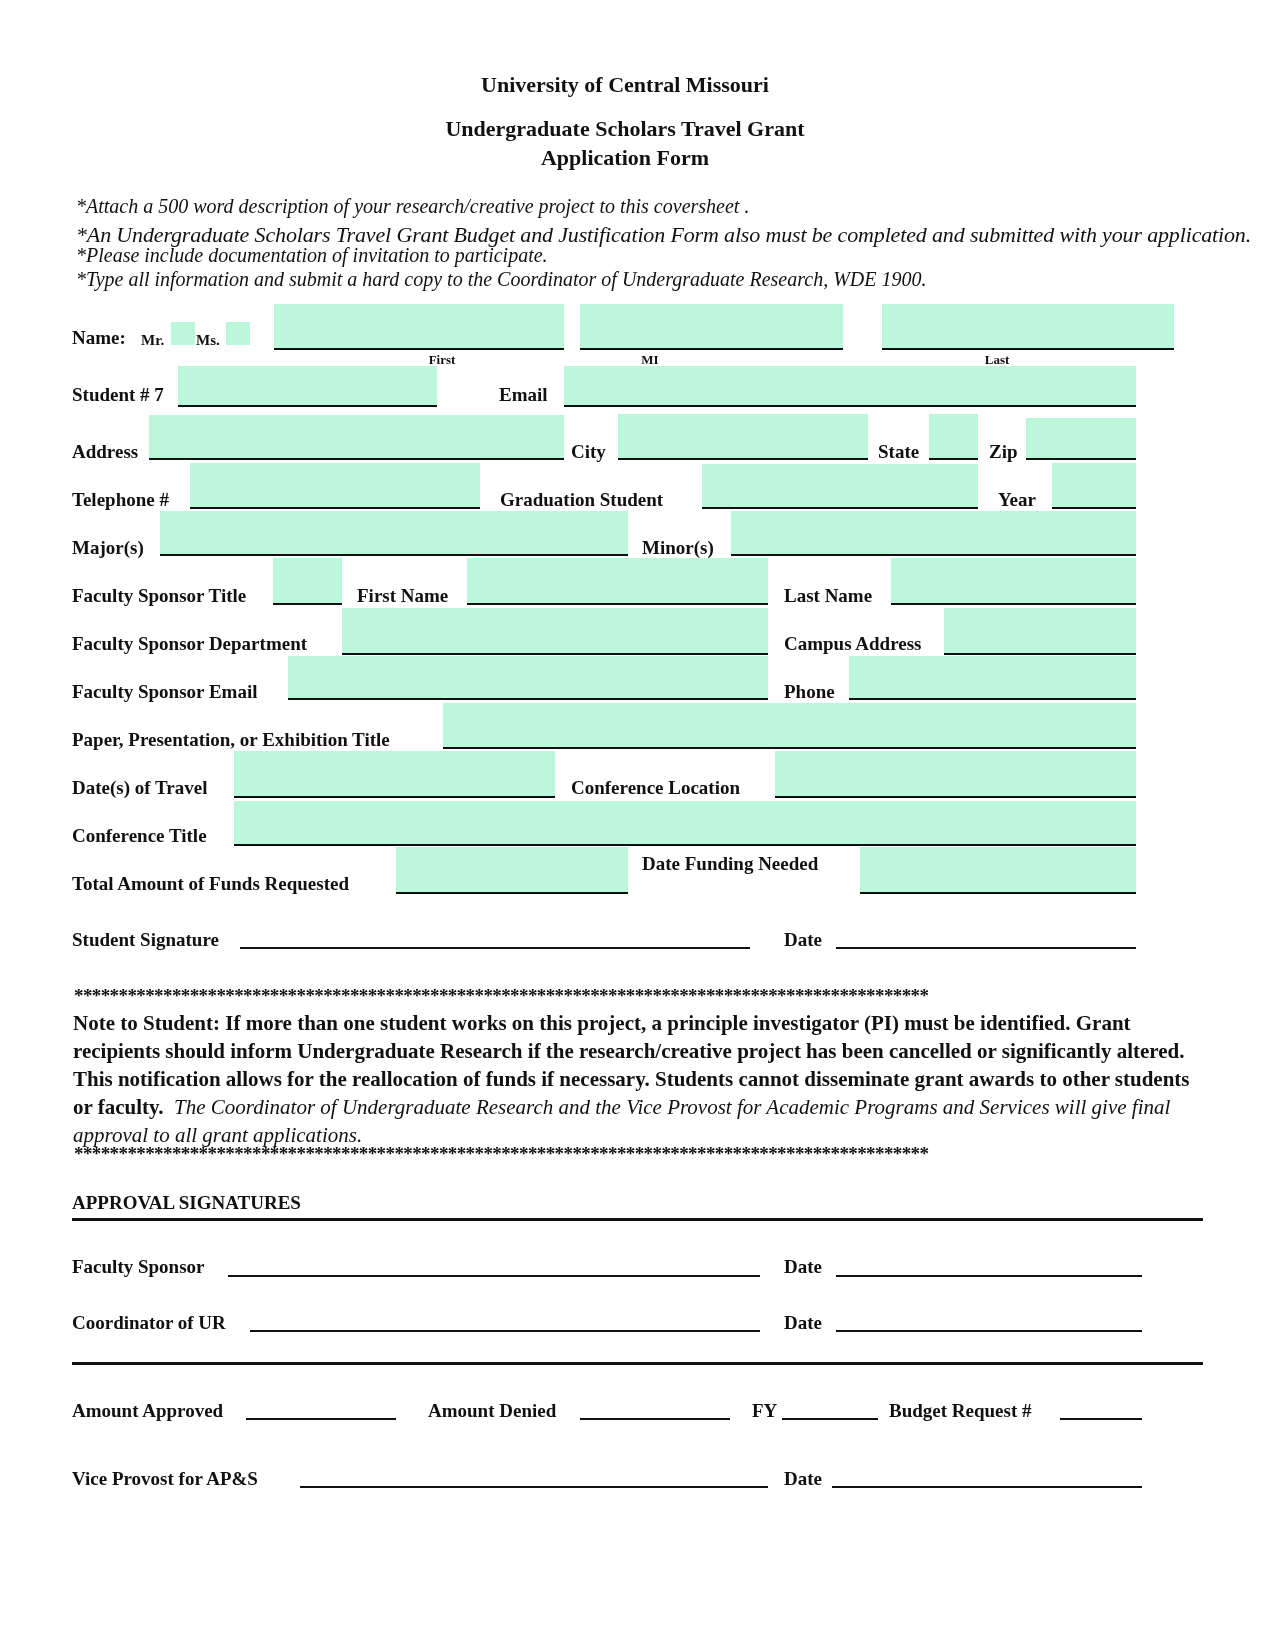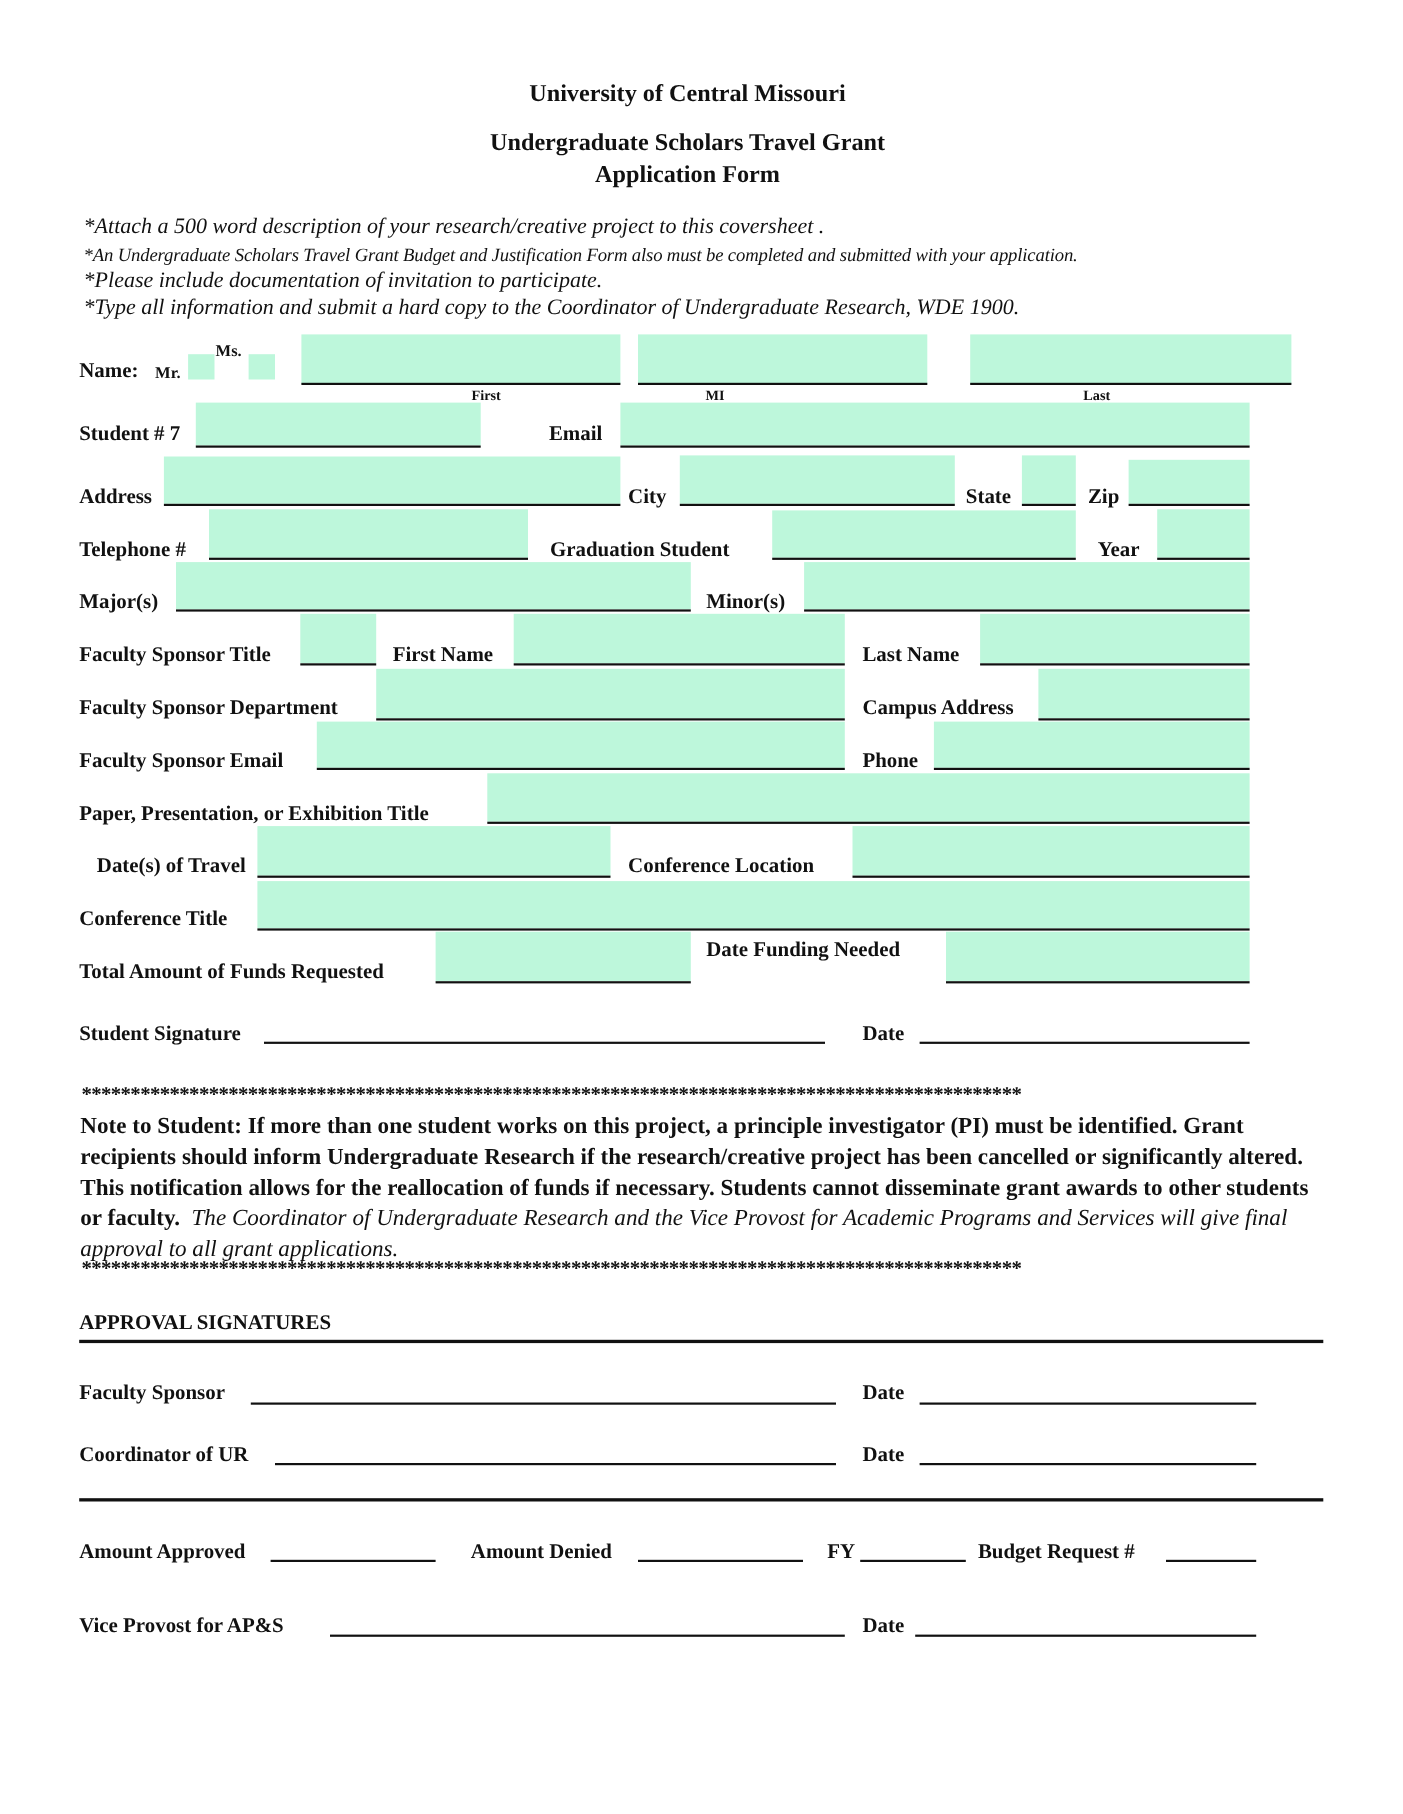--- a/index.html
+++ b/index.html
@@ -1,21 +1,21 @@
 <!DOCTYPE html>
 <html><head>
 <meta charset="utf-8">
 <style>
   html, body { margin: 0; padding: 0; background: #ffffff; }
   body { width: 1275px; height: 1649px; position: relative; overflow: hidden;
          font-family: "Liberation Serif", "DejaVu Serif", serif; color: #111; }
   .abs { position: absolute; }
   .title { left: 0; width: 1250px; text-align: center; font-weight: bold; font-size: 22px; }
   .note { left: 76px; font-style: italic; font-size: 20px; white-space: nowrap; }
-  .note.small { font-size: 17px; letter-spacing: -0.15px; }
+  .note.small { font-size: 22px; letter-spacing: -0.15px; }
   .lbl { font-weight: bold; font-size: 19px; white-space: nowrap; }
   .lbl.sm { font-size: 15px; }
   .sub { font-weight: bold; font-size: 13px; white-space: nowrap; text-align: center; }
   .line { border-bottom: 2px solid #111; height: 0; }
   .fld { background: #bdf7db; border: none; outline: none; padding: 0; margin: 0;
          font-family: "Liberation Serif", serif; font-size: 17px; }
   .stars { left: 74px; font-weight: bold; font-size: 19px; white-space: nowrap; letter-spacing: -0.6px; overflow: hidden; width: 1130px; }
   .para { left: 73px; width: 1140px; font-weight: bold; font-size: 21px; line-height: 28px; }
   .para i { font-weight: normal; }
   .rule { background: #111; height: 3px; left: 72px; width: 1131px; }
@@ -28,21 +28,21 @@
 <div class="abs title" style="top:145px;">Application Form</div>
 
 <div class="abs note" style="top:195px;">*Attach a 500 word description of your research/creative project to this coversheet .</div>
 <div class="abs note small" style="top:222px;">*An Undergraduate Scholars Travel Grant Budget and Justification Form also must be completed and submitted with your application.</div>
 <div class="abs note" style="top:244px;">*Please include documentation of invitation to participate.</div>
 <div class="abs note" style="top:268px;">*Type all information and submit a hard copy to the Coordinator of Undergraduate Research, WDE 1900.</div>
 
 <div class="abs lbl" style="left:72px;top:327px;">Name:</div>
 <div class="abs lbl sm" style="left:141px;top:332px;">Mr.</div>
 <input class="abs fld" style="left: 171px; top: 322px; width: 24px; height: 23px;" value="">
-<div class="abs lbl sm" style="left:196px;top:312px;">Ms.</div>
+<div class="abs lbl sm" style="left:196px;top:332px;">Ms.</div>
 <input class="abs fld" style="left: 226px; top: 322px; width: 24px; height: 23px;" value="">
 <input class="abs fld" style="left: 274px; top: 304px; width: 290px; height: 45px;" value="">
 <div class="abs line" style="left:274px;top:348px;width:290px;"></div>
 <div class="abs sub" style="left:274px;top:352px;width:336px;">First</div>
 <input class="abs fld" style="left: 580px; top: 304px; width: 263px; height: 45px;" value="">
 <div class="abs line" style="left:580px;top:348px;width:263px;"></div>
 <div class="abs sub" style="left:580px;top:352px;width:140px;">MI</div>
 <input class="abs fld" style="left: 882px; top: 304px; width: 292px; height: 45px;" value="">
 <div class="abs line" style="left:882px;top:348px;width:292px;"></div>
 <div class="abs sub" style="left:882px;top:352px;width:230px;">Last</div>
@@ -105,21 +105,21 @@
 <input class="abs fld" style="left: 288px; top: 656px; width: 480px; height: 42px;" value="">
 <div class="abs line" style="left:288px;top:698px;width:480px;"></div>
 <div class="abs lbl" style="left:784px;top:681px;">Phone</div>
 <input class="abs fld" style="left: 849px; top: 656px; width: 287px; height: 42px;" value="">
 <div class="abs line" style="left:849px;top:698px;width:287px;"></div>
 
 <div class="abs lbl" style="left:72px;top:729px;">Paper, Presentation, or Exhibition Title</div>
 <input class="abs fld" style="left: 443px; top: 703px; width: 693px; height: 44px;" value="">
 <div class="abs line" style="left:443px;top:747px;width:693px;"></div>
 
-<div class="abs lbl" style="left:88px;top:777px;">Date(s) of Travel</div>
+<div class="abs lbl" style="left:72px;top:777px;">Date(s) of Travel</div>
 <input class="abs fld" style="left: 234px; top: 751px; width: 321px; height: 45px;" value="">
 <div class="abs line" style="left:234px;top:796px;width:321px;"></div>
 <div class="abs lbl" style="left:571px;top:777px;">Conference Location</div>
 <input class="abs fld" style="left: 775px; top: 751px; width: 361px; height: 45px;" value="">
 <div class="abs line" style="left:775px;top:796px;width:361px;"></div>
 
 <div class="abs lbl" style="left:72px;top:825px;">Conference Title</div>
 <input class="abs fld" style="left: 234px; top: 801px; width: 902px; height: 43px;" value="">
 <div class="abs line" style="left:234px;top:844px;width:902px;"></div>
 

